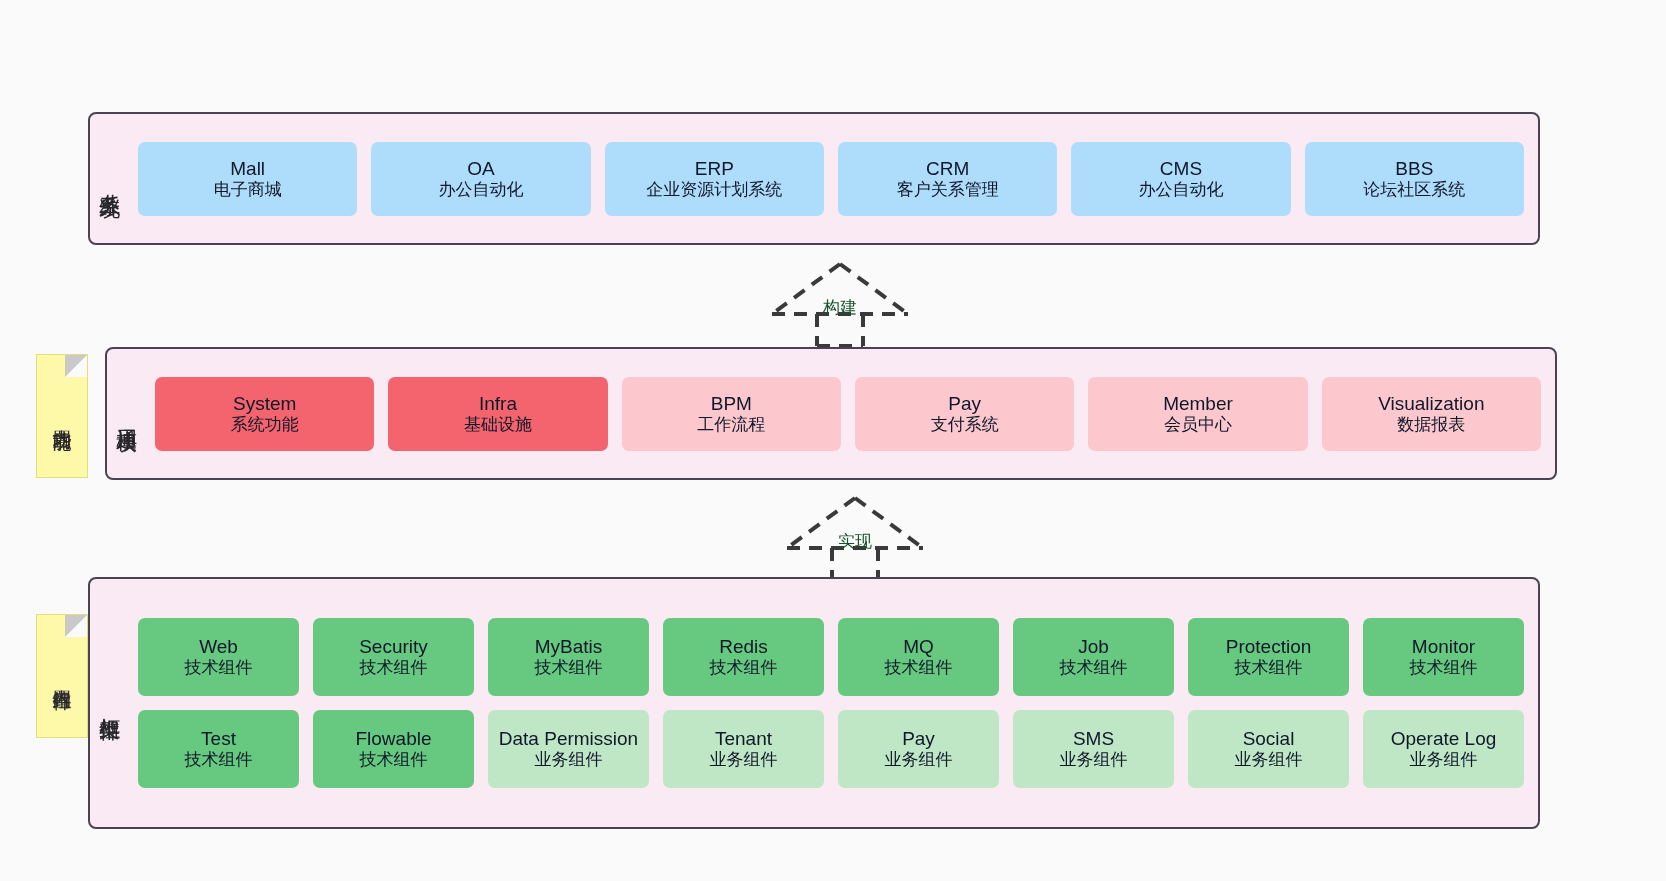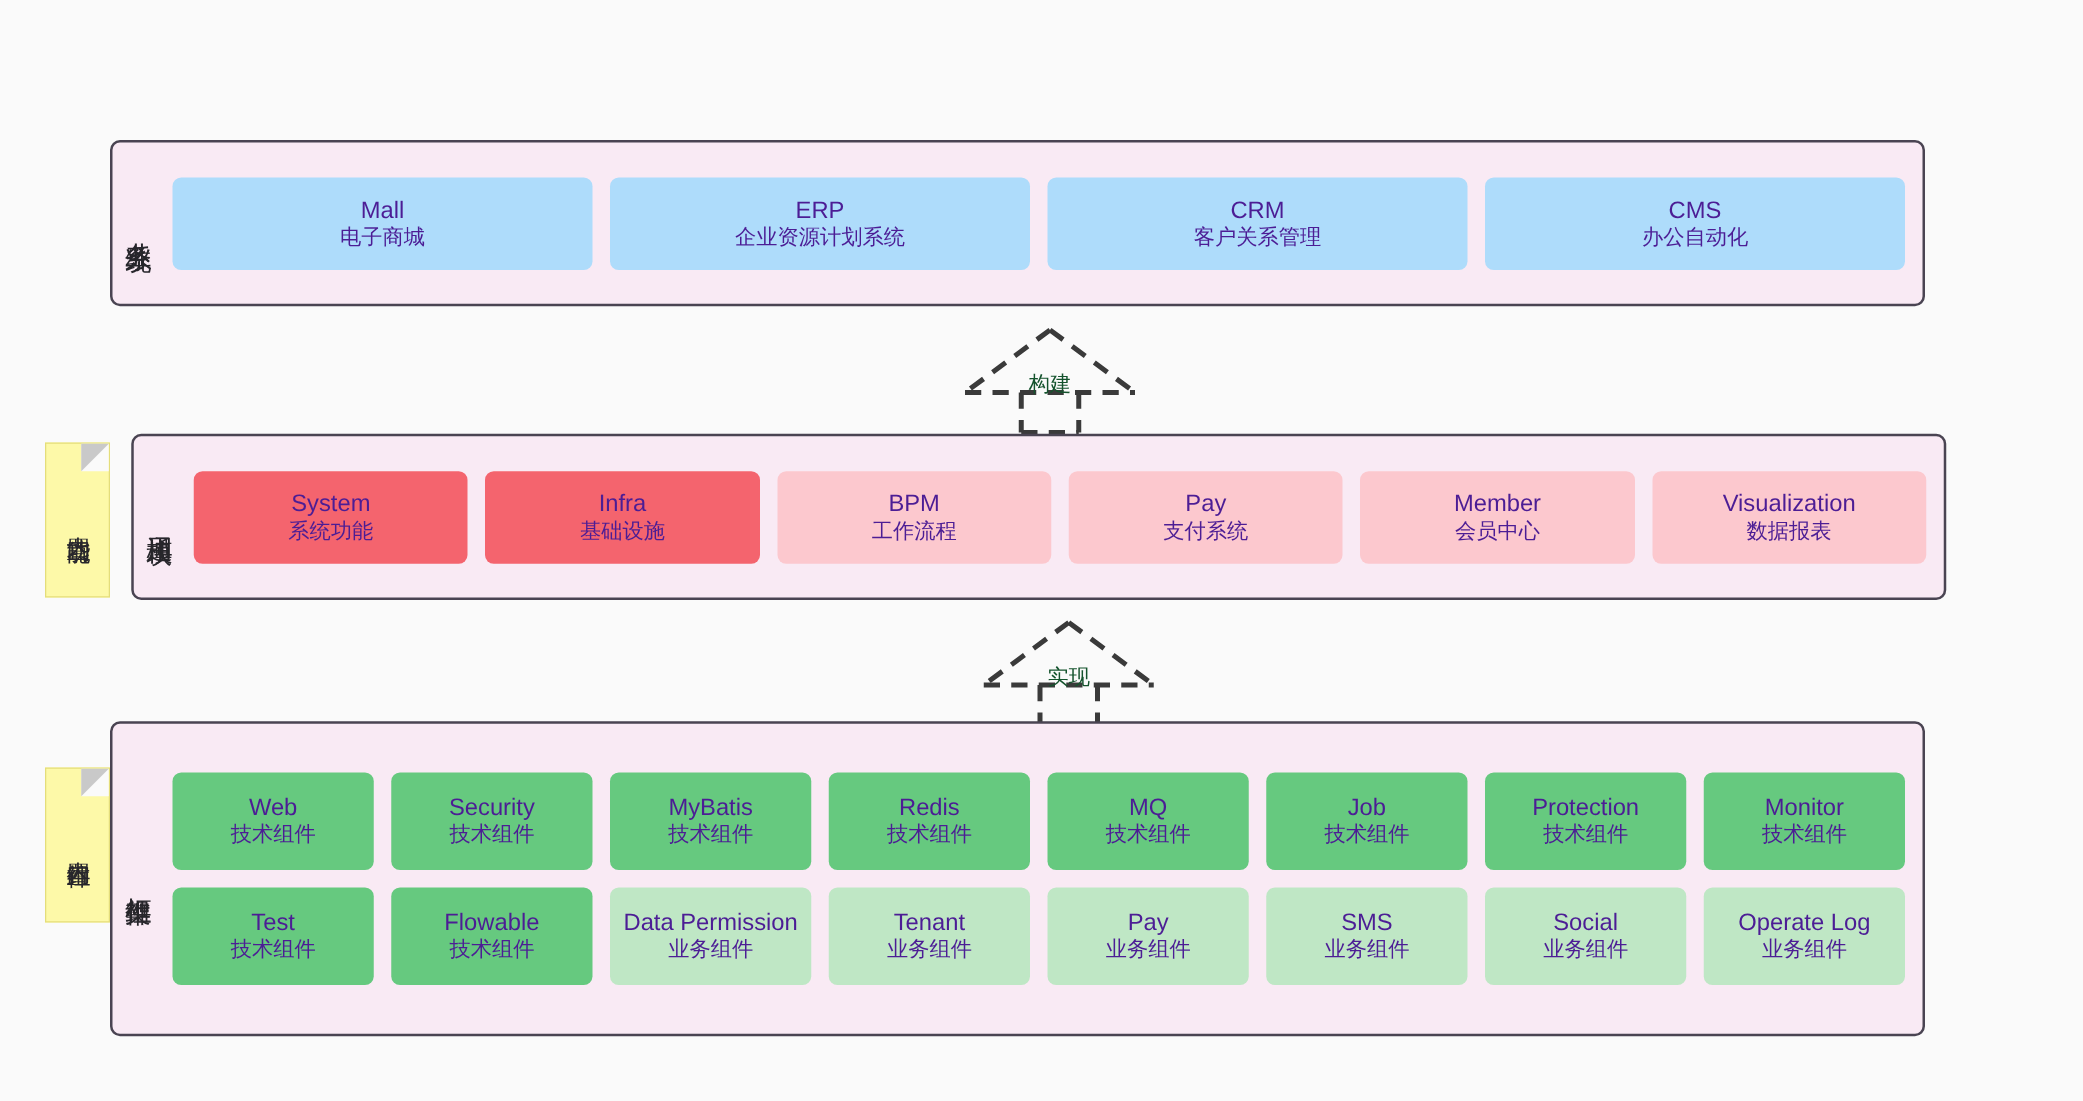--- a/index.html
+++ b/index.html
@@ -58,21 +58,21 @@
   
   .card {
     flex: 1 1 0;
     box-sizing: border-box;
     border-radius: 7px;
     display: flex;
     flex-direction: column;
     align-items: center;
     justify-content: center;
     text-align: left;
-    color: #4c1d95;
+    color: #0f172a;
     line-height: 1.22;
     padding: 4px 6px;
   }
   .card .en { font-size: 19px; }
   .card .cn { font-size: 17px; }
 
   .c-blue       { background: #aedcfb; }
   .c-red        { background: #f4646e; }
   .c-pink       { background: #fcc8ce; }
   .c-green      { background: #66c97f; }
@@ -141,30 +141,38 @@
 
   <div class="layer" id="layer-business">
     <div class="layer-title">业务系统</div>
     <div class="layer-body">
       <div class="row">
         <div class="card c-blue">
           <span class="en">Mall</span>
           <span class="cn">电子商城</span>
         </div>
         <div class="card c-blue">
+          <span class="en">OA</span>
+          <span class="cn">办公自动化</span>
+        </div>
+        <div class="card c-blue">
           <span class="en">ERP</span>
           <span class="cn">企业资源计划系统</span>
         </div>
         <div class="card c-blue">
           <span class="en">CRM</span>
           <span class="cn">客户关系管理</span>
         </div>
         <div class="card c-blue">
           <span class="en">CMS</span>
           <span class="cn">办公自动化</span>
+        </div>
+        <div class="card c-blue">
+          <span class="en">BBS</span>
+          <span class="cn">论坛社区系统</span>
         </div>
       </div>
     </div>
   </div>
 
   <div class="arrow" id="arrow-build">
     <svg width="160" height="90" viewBox="0 0 160 90" aria-hidden="true">
       <path d="M80 6 L148 56" fill="none" stroke="#3a3a3a" stroke-width="4" stroke-dasharray="13 9" stroke-linecap="butt"></path>
       <path d="M80 6 L12 56" fill="none" stroke="#3a3a3a" stroke-width="4" stroke-dasharray="13 9" stroke-linecap="butt"></path>
       <path d="M12 56 L148 56" fill="none" stroke="#3a3a3a" stroke-width="4" stroke-dasharray="13 9" stroke-linecap="butt"></path>

